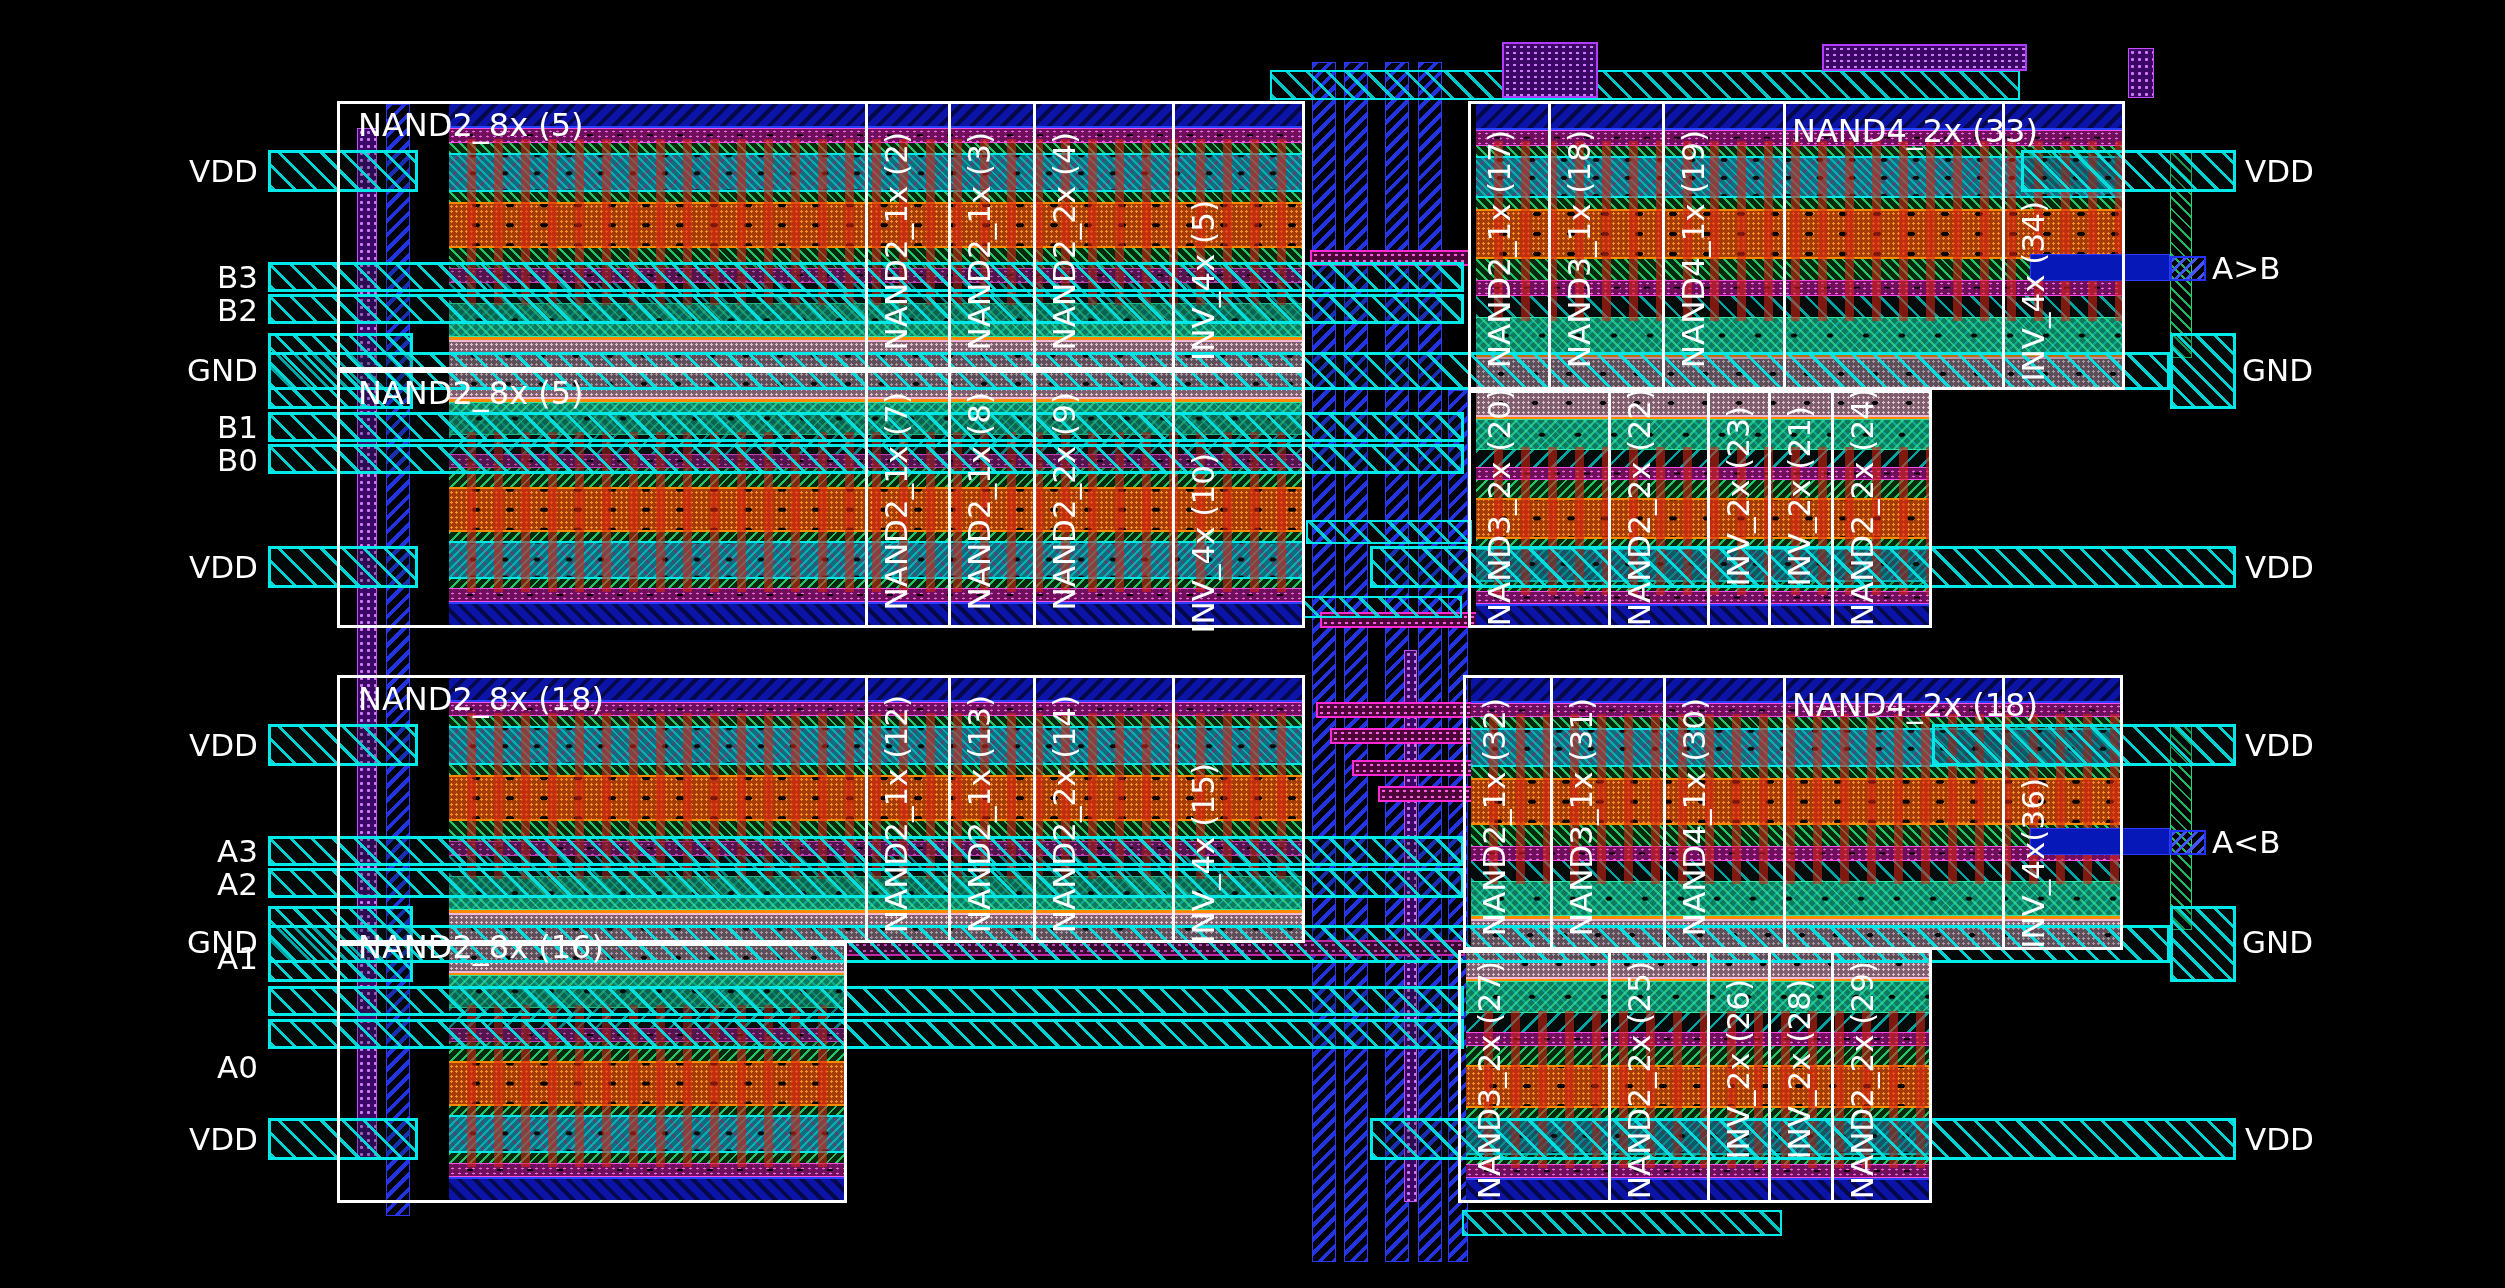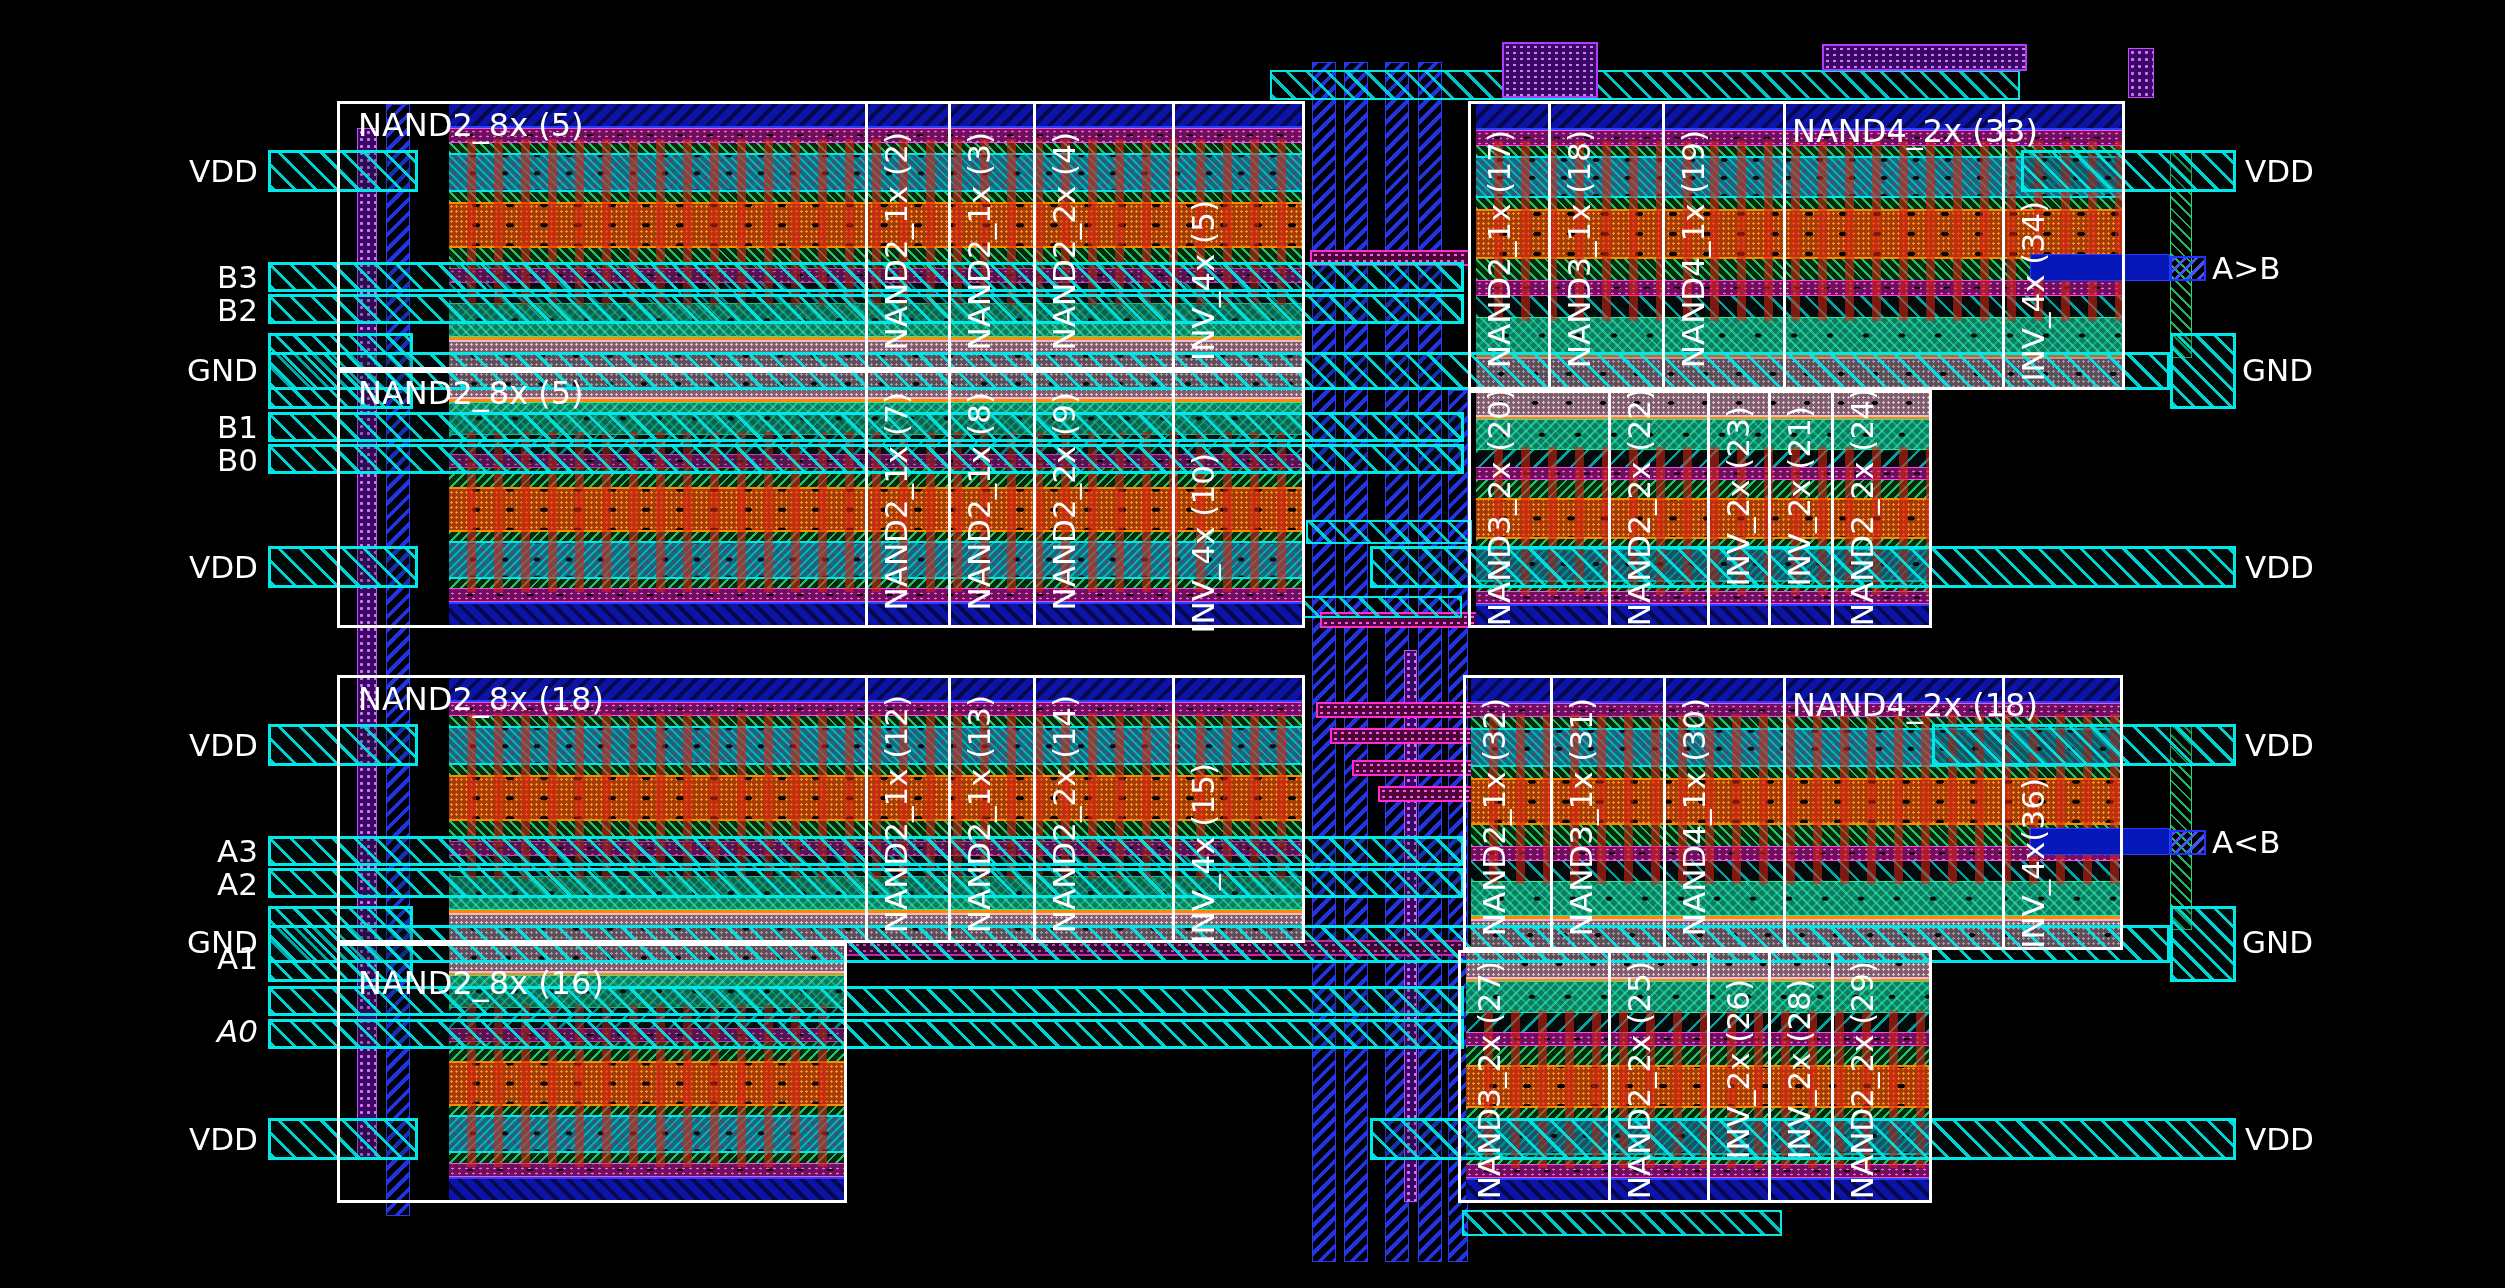--- a/index.html
+++ b/index.html
@@ -305,21 +305,21 @@
     <div class="rotlabel" style="left: 1481px; top: 388px;">NAND3_2x (20)</div>
     <div class="rotlabel" style="left: 1621px; top: 388px;">NAND2_2x (22)</div>
     <div class="rotlabel" style="left: 1720px; top: 406px;">INV_2x (23)</div>
     <div class="rotlabel" style="left: 1781px; top: 406px;">INV_2x (21)</div>
     <div class="rotlabel" style="left: 1844px; top: 388px;">NAND2_2x (24)</div>
     <div class="celltitle" style="left: 358px; top: 680px; position: absolute;">NAND2_8x (18)</div>
     <div class="rotlabel" style="left: 878px; top: 695px;">NAND2_1x (12)</div>
     <div class="rotlabel" style="left: 961px; top: 695px;">NAND2_1x (13)</div>
     <div class="rotlabel" style="left: 1046px; top: 695px;">NAND2_2x (14)</div>
     <div class="rotlabel" style="left: 1185px; top: 763px;">INV_4x (15)</div>
-    <div class="celltitle" style="left: 358px; top: 964px; position: absolute;">NAND2_8x (16)</div>
+    <div class="celltitle" style="left: 358px; top: 928px; position: absolute;">NAND2_8x (16)</div>
     <div class="celltitle" style="left: 1792px; top: 686px; position: absolute;">NAND4_2x (18)</div>
     <div class="rotlabel" style="left: 1476px; top: 698px;">NAND2_1x (32)</div>
     <div class="rotlabel" style="left: 1563px; top: 698px;">NAND3_1x (31)</div>
     <div class="rotlabel" style="left: 1676px; top: 698px;">NAND4_1x (30)</div>
     <div class="rotlabel" style="left: 2015px; top: 778px;">INV_4x(36)</div>
     <div class="rotlabel" style="left: 1471px; top: 961px;">NAND3_2x (27)</div>
     <div class="rotlabel" style="left: 1621px; top: 961px;">NAND2_2x (25)</div>
     <div class="rotlabel" style="left: 1720px; top: 979px;">INV_2x (26)</div>
     <div class="rotlabel" style="left: 1781px; top: 979px;">INV_2x (28)</div>
     <div class="rotlabel" style="left: 1844px; top: 961px;">NAND2_2x (29)</div>
@@ -328,21 +328,21 @@
     <div class="pin pin-left" style="top: 291px;">B2</div>
     <div class="pin pin-left" style="top: 351px;">GND</div>
     <div class="pin pin-left" style="top: 408px;">B1</div>
     <div class="pin pin-left" style="top: 441px;">B0</div>
     <div class="pin pin-left" style="top: 548px;">VDD</div>
     <div class="pin pin-left" style="top: 726px;">VDD</div>
     <div class="pin pin-left" style="top: 832px;">A3</div>
     <div class="pin pin-left" style="top: 865px;">A2</div>
     <div class="pin pin-left" style="top: 923px;">GND</div>
     <div class="pin pin-left" style="top: 939px;">A1</div>
-    <div class="pin pin-left" style="top: 1012px; font-style: italic;">A0</div>
+    <div class="pin pin-left" style="top: 1048px;">A0</div>
     <div class="pin pin-left" style="top: 1120px;">VDD</div>
     <div class="pin" style="left: 2245px; top: 152px;">VDD</div>
     <div class="pin" style="left: 2212px; top: 249px;">A&gt;B</div>
     <div class="pin" style="left: 2242px; top: 351px;">GND</div>
     <div class="pin" style="left: 2245px; top: 548px;">VDD</div>
     <div class="pin" style="left: 2245px; top: 726px;">VDD</div>
     <div class="pin" style="left: 2212px; top: 823px;">A&lt;B</div>
     <div class="pin" style="left: 2242px; top: 923px;">GND</div>
     <div class="pin" style="left: 2245px; top: 1120px;">VDD</div>
   </div>

